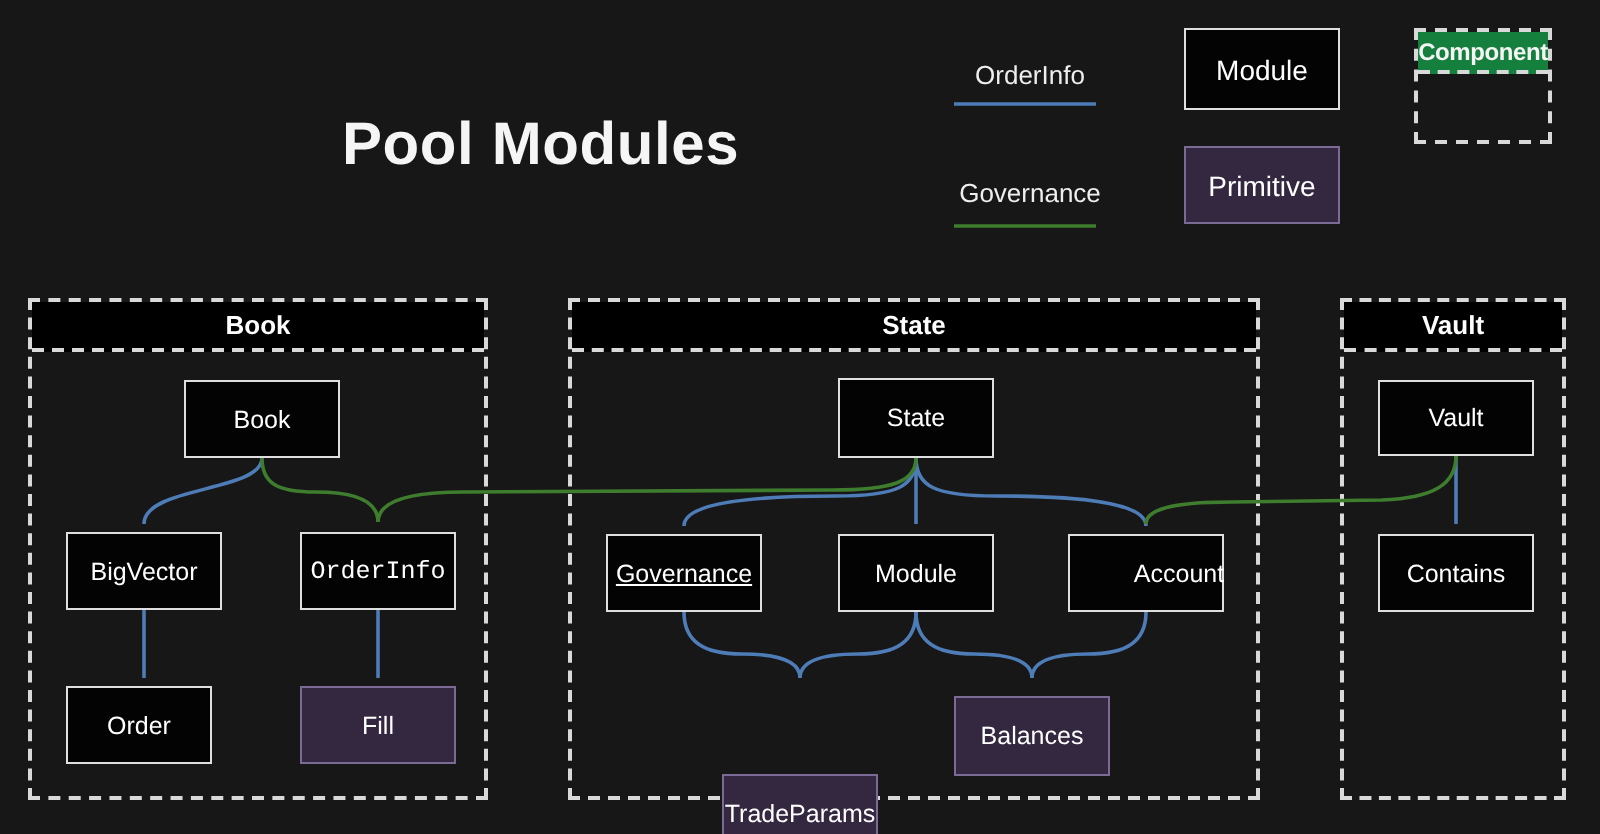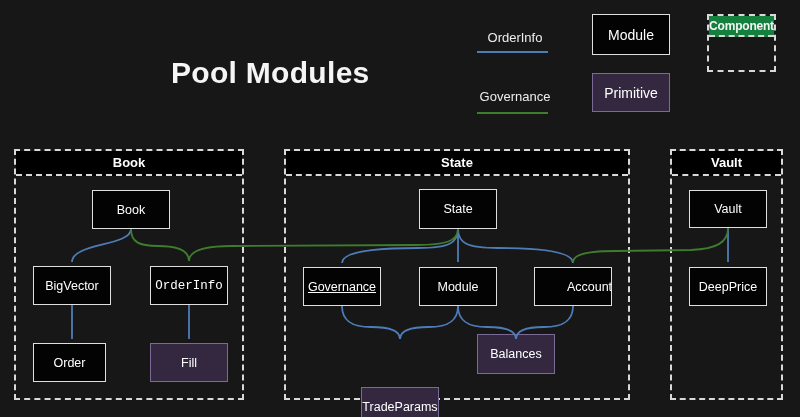--- a/index.html
+++ b/index.html
@@ -92,23 +92,23 @@
     <div class="node" style="left: 92px; top: 190px; width: 78px; height: 39px;">Book</div>
     <div class="node" style="left: 33px; top: 266px; width: 78px; height: 39px;">BigVector</div>
     <div class="node" style="left: 150px; top: 266px; width: 78px; height: 39px; font-family: Liberation Mono, monospace;">OrderInfo</div>
     <div class="node" style="left: 33px; top: 343px; width: 73px; height: 39px;">Order</div>
     <div class="node primitive" style="left: 150px; top: 343px; width: 78px; height: 39px;">Fill</div>
     <div class="node" style="left: 419px; top: 189px; width: 78px; height: 40px;">State</div>
     <div class="node" style="left: 303px; top: 267px; width: 78px; height: 39px; text-decoration: underline;">Governance</div>
     <div class="node" style="left: 419px; top: 267px; width: 78px; height: 39px;">Module</div>
     <div class="node" style="left: 534px; top: 267px; width: 78px; height: 39px; padding-left: 33px;">Account</div>
     <div class="node primitive" style="left: 361px; top: 343px; width: 78px; height: 40px; margin-top: 44px;">TradeParams</div>
-    <div class="node primitive" style="left: 477px; top: 334px; width: 78px; height: 40px;">Balances</div>
+    <div class="node primitive" style="left: 477px; top: 348px; width: 78px; height: 40px;">Balances</div>
     <div class="node" style="left: 689px; top: 190px; width: 78px; height: 38px;">Vault</div>
-    <div class="node" style="left: 689px; top: 267px; width: 78px; height: 39px;">DeepPrice</div>
+    <div class="node" style="left: 689px; top: 267px; width: 78px; height: 39px;">Contains</div>
   </div>
 
 <svg id="edge-layer" width="800" height="417" viewBox="0 0 800 417">
   <defs>
     <marker id="mk-contains" viewBox="0 0 10 10" refX="8.5" refY="5" markerWidth="8" markerHeight="8" orient="auto">
       <path d="M0 0 L10 5 L0 10 Z" fill="#4e7cb7"></path>
     </marker>
     <marker id="mk-processes" viewBox="0 0 10 10" refX="8.5" refY="5" markerWidth="8" markerHeight="8" orient="auto">
       <path d="M0 0 L10 5 L0 10 Z" fill="#3e7c2e"></path>
     </marker>

